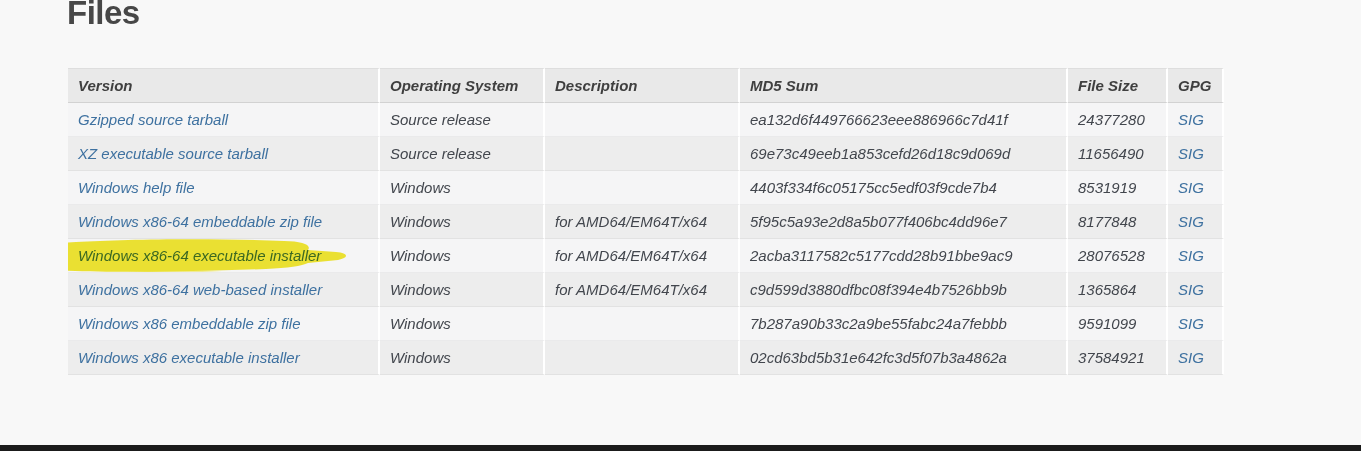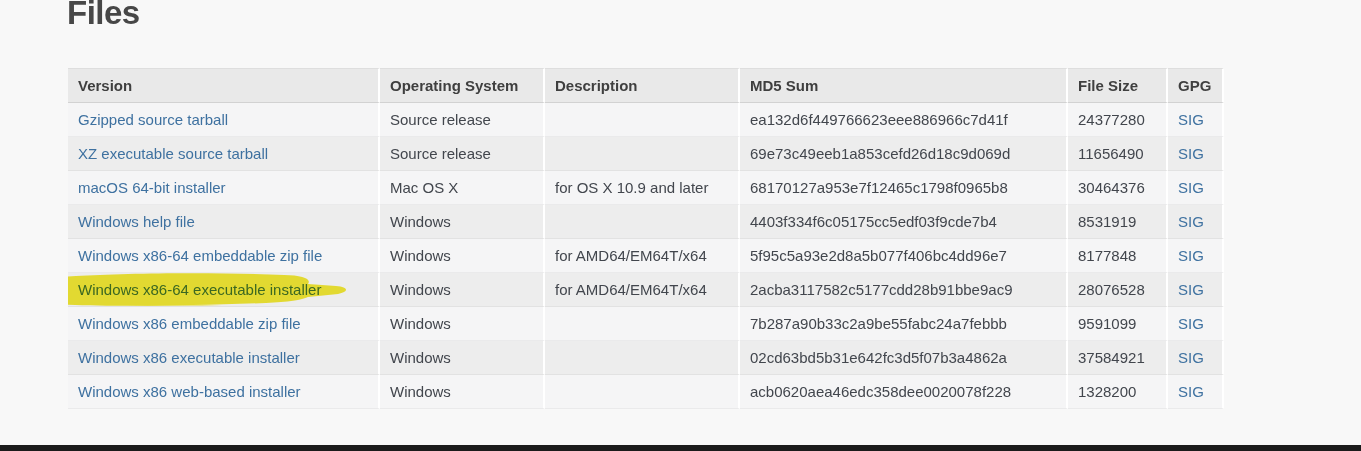--- a/index.html
+++ b/index.html
@@ -14,21 +14,21 @@
     position: absolute;
     left: 67px; top: -6px;
     font-size: 33px;
     font-weight: 700;
     color: #474747;
     letter-spacing: -0.5px;
     margin: 0;
   }
   .files-table-wrap {
     position: absolute;
-    left: 68px; top: 68px;
+    left: 68px; top: 68px; font-style: italic;
   }
   table.files {
     border-collapse: separate;
     border-spacing: 0;
     table-layout: fixed;
     width: 1156px;
     font-size: 15px;
     color: #42464d;
   }
   table.files th, table.files td {
@@ -119,31 +119,20 @@
       
       <a class="tbl-link v-link">XZ executable source tarball</a>
     </td>
     <td class="c-os">Source release</td>
     <td class="c-desc"></td>
     <td class="c-md5">69e73c49eeb1a853cefd26d18c9d069d</td>
     <td class="c-size">11656490</td>
     <td class="c-gpg"><a class="tbl-link g-link">SIG</a></td>
   </tr>
 
-  <tr>
-    <td class="c-version">
-      
-      <a class="tbl-link v-link">macOS 64-bit installer</a>
-    </td>
-    <td class="c-os">Mac OS X</td>
-    <td class="c-desc">for OS X 10.9 and later</td>
-    <td class="c-md5">68170127a953e7f12465c1798f0965b8</td>
-    <td class="c-size">30464376</td>
-    <td class="c-gpg"><a class="tbl-link g-link">SIG</a></td>
-  </tr>
 
   <tr>
     <td class="c-version">
       
       <a class="tbl-link v-link">Windows help file</a>
     </td>
     <td class="c-os">Windows</td>
     <td class="c-desc"></td>
     <td class="c-md5">4403f334f6c05175cc5edf03f9cde7b4</td>
     <td class="c-size">8531919</td>
@@ -173,20 +162,31 @@
       </svg>
       <a class="tbl-link v-link">Windows x86-64 executable installer</a>
     </td>
     <td class="c-os">Windows</td>
     <td class="c-desc">for AMD64/EM64T/x64</td>
     <td class="c-md5">2acba3117582c5177cdd28b91bbe9ac9</td>
     <td class="c-size">28076528</td>
     <td class="c-gpg"><a class="tbl-link g-link">SIG</a></td>
   </tr>
 
+  <tr>
+    <td class="c-version">
+      
+      <a class="tbl-link v-link">Windows x86-64 web-based installer</a>
+    </td>
+    <td class="c-os">Windows</td>
+    <td class="c-desc">for AMD64/EM64T/x64</td>
+    <td class="c-md5">c9d599d3880dfbc08f394e4b7526bb9b</td>
+    <td class="c-size">1365864</td>
+    <td class="c-gpg"><a class="tbl-link g-link">SIG</a></td>
+  </tr>
 
   <tr>
     <td class="c-version">
       
       <a class="tbl-link v-link">Windows x86 embeddable zip file</a>
     </td>
     <td class="c-os">Windows</td>
     <td class="c-desc"></td>
     <td class="c-md5">7b287a90b33c2a9be55fabc24a7febbb</td>
     <td class="c-size">9591099</td>
@@ -198,28 +198,17 @@
       
       <a class="tbl-link v-link">Windows x86 executable installer</a>
     </td>
     <td class="c-os">Windows</td>
     <td class="c-desc"></td>
     <td class="c-md5">02cd63bd5b31e642fc3d5f07b3a4862a</td>
     <td class="c-size">37584921</td>
     <td class="c-gpg"><a class="tbl-link g-link">SIG</a></td>
   </tr>
 
-  <tr>
-    <td class="c-version">
-      
-      <a class="tbl-link v-link">Windows x86 web-based installer</a>
-    </td>
-    <td class="c-os">Windows</td>
-    <td class="c-desc"></td>
-    <td class="c-md5">acb0620aea46edc358dee0020078f228</td>
-    <td class="c-size">1328200</td>
-    <td class="c-gpg"><a class="tbl-link g-link">SIG</a></td>
-  </tr>
 </tbody>
   </table>
 </div>
 
 <div class="bottom-bar"></div>
 
 </body></html>

